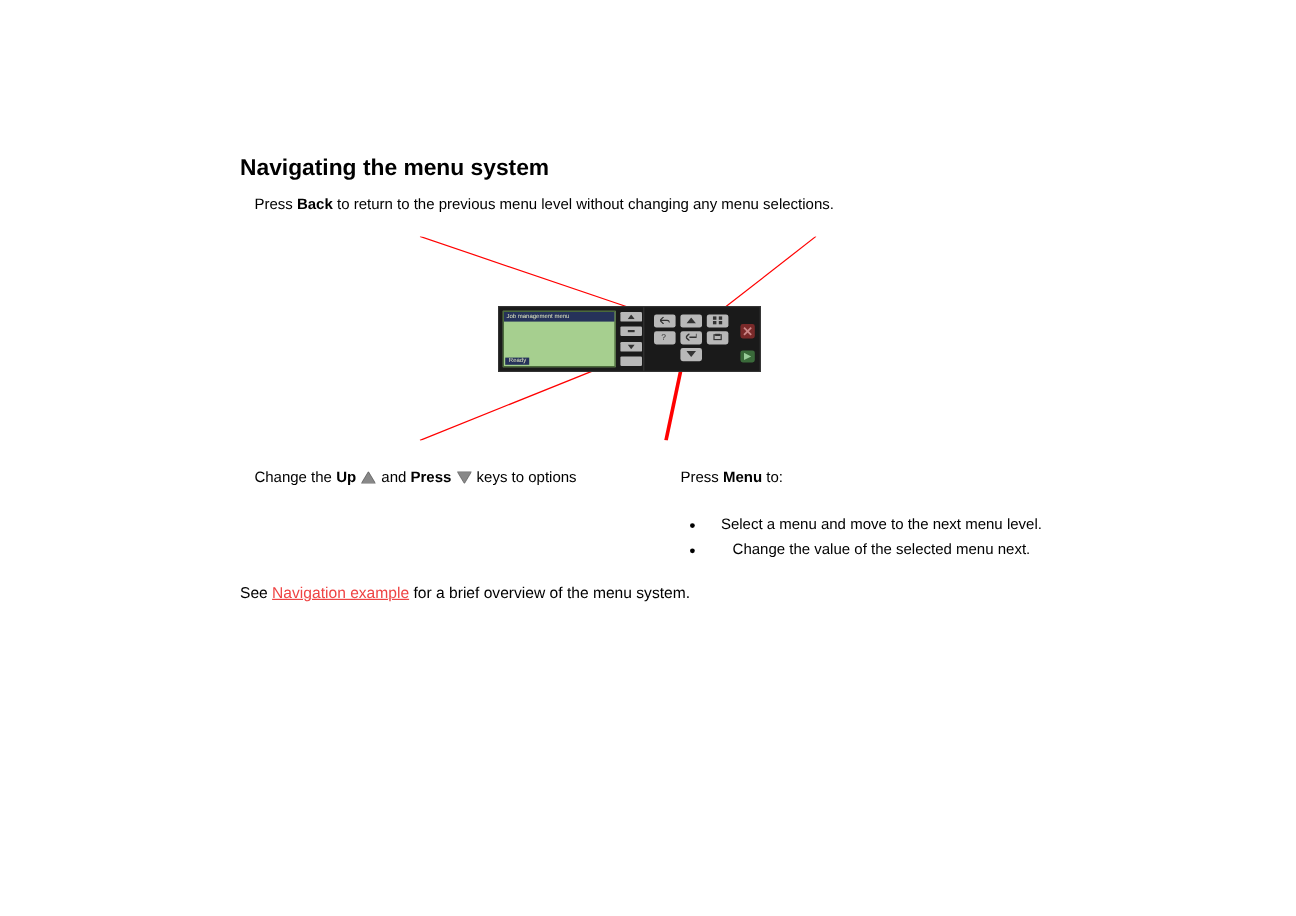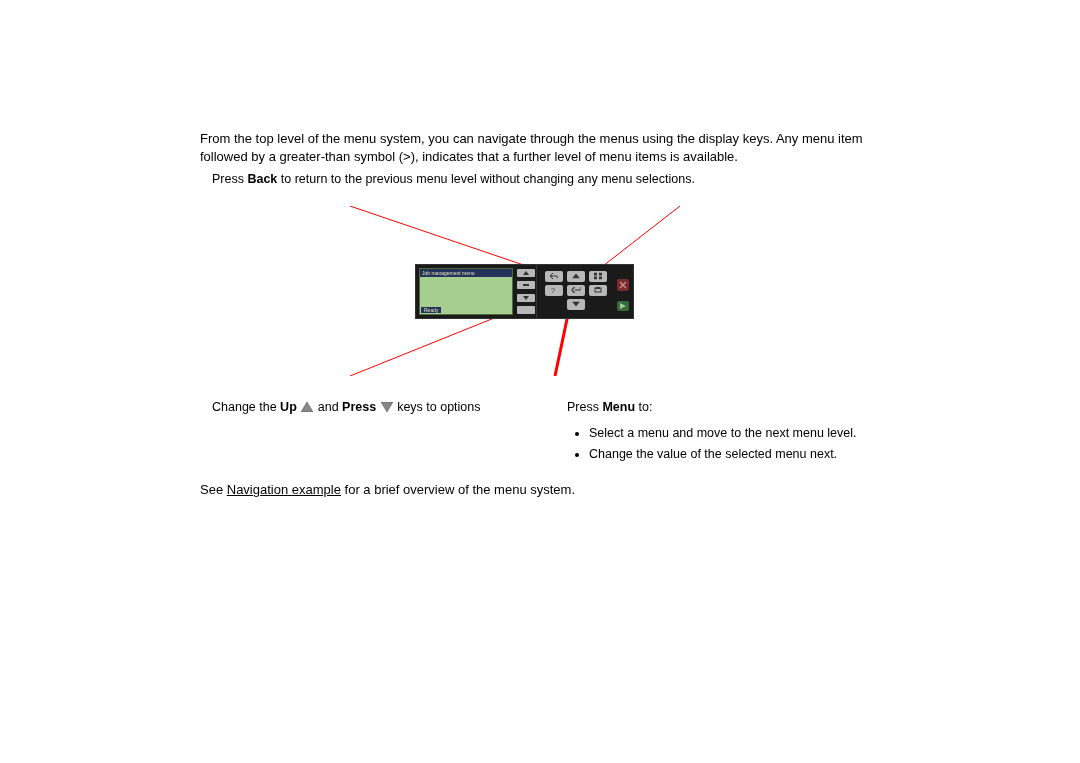--- a/index.html
+++ b/index.html
@@ -45,32 +45,33 @@
     gap: 30px;
     margin-top: 22px;
   }
   .callout-b {
     flex: 1;
     line-height: 1.45;
     font-size: 12.5px;
     margin-left: 12px;
   }
   .callout-b ul {
-    margin: 8px 0 0 0;
+    margin: 21px 0 0 0;
     padding-left: 22px;
+    text-align: center;
   }
   .callout-b li {
     margin-bottom: 3px;
   }
   .footer-line {
     margin-top: 16px;
     font-size: 13px;
   }
   .link {
-    color: #000000;
+    color: #ef4444;
     text-decoration: underline;
   }
   .tri-up, .tri-down {
     display: inline-block;
     vertical-align: middle;
     position: relative;
     top: -1px;
     margin: 0 1px;
   }
   .tri-up svg, .tri-down svg { display: block; }
@@ -160,21 +161,21 @@
     left: 0; top: 0;
     width: 100%;
     height: 170px;
     pointer-events: none;
   }
 </style>
 </head>
 <body>
 
 <div class="page">
-  <div class="intro">From the top level of the menu system, you can navigate through the menus using the display keys. Any menu item followed by a greater-than symbol (&gt;), indicates that a further level of menu items is available.</div>
+  <h2 class="title">Navigating the menu system</h2>
 
   <div class="callouts-top">
     <div class="callout">
       <span>Press </span><b>Back</b><span> to return to the previous menu level without changing any menu selections.</span>
     </div>
   </div>
 
   <div class="panel-wrap">
     <svg class="lines" viewBox="0 0 680 170">
       <line x1="150" y1="0" x2="347" y2="67" stroke="red" stroke-width="1"></line>

